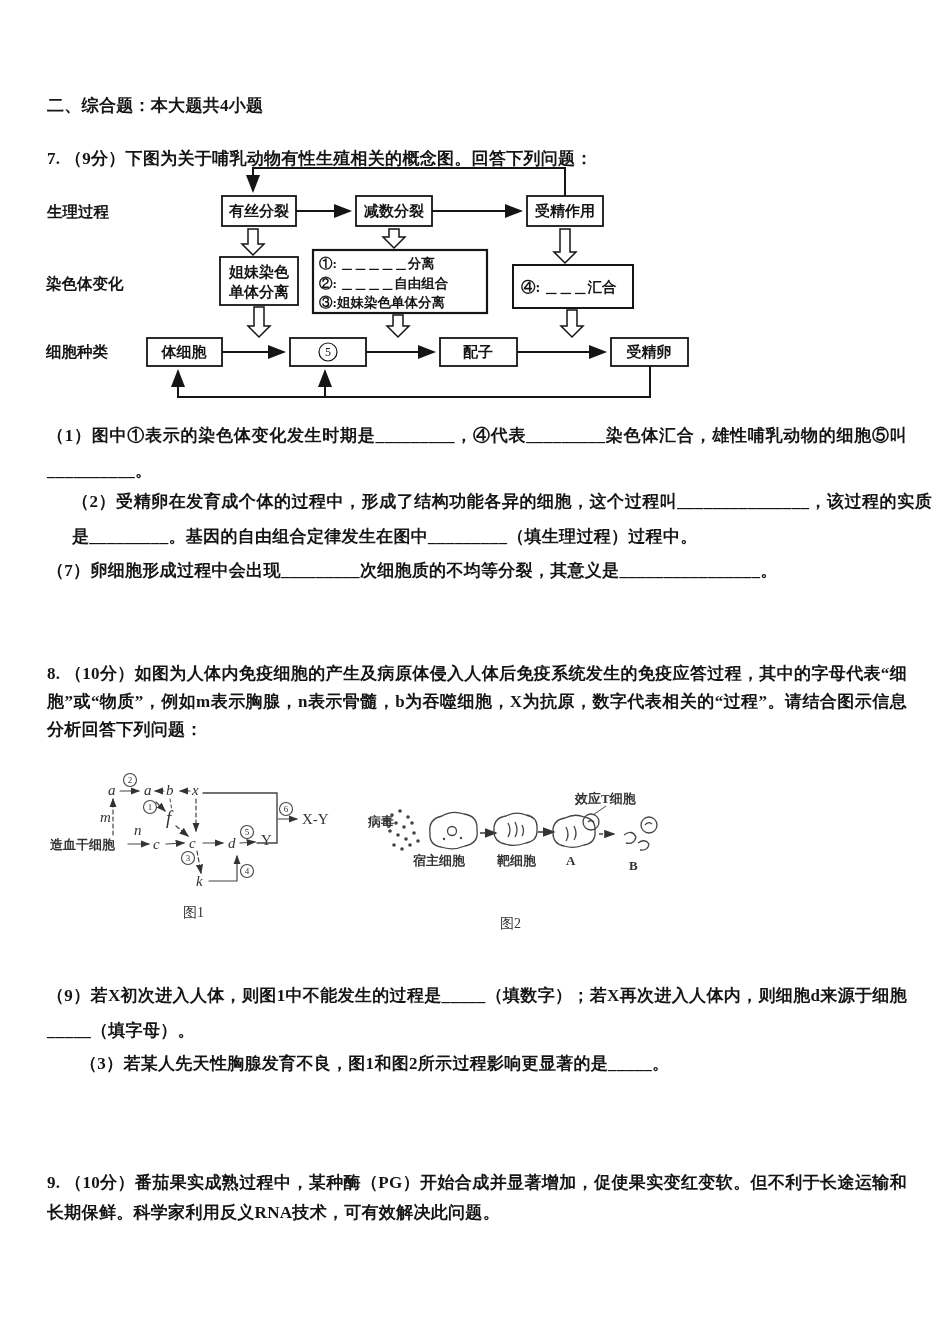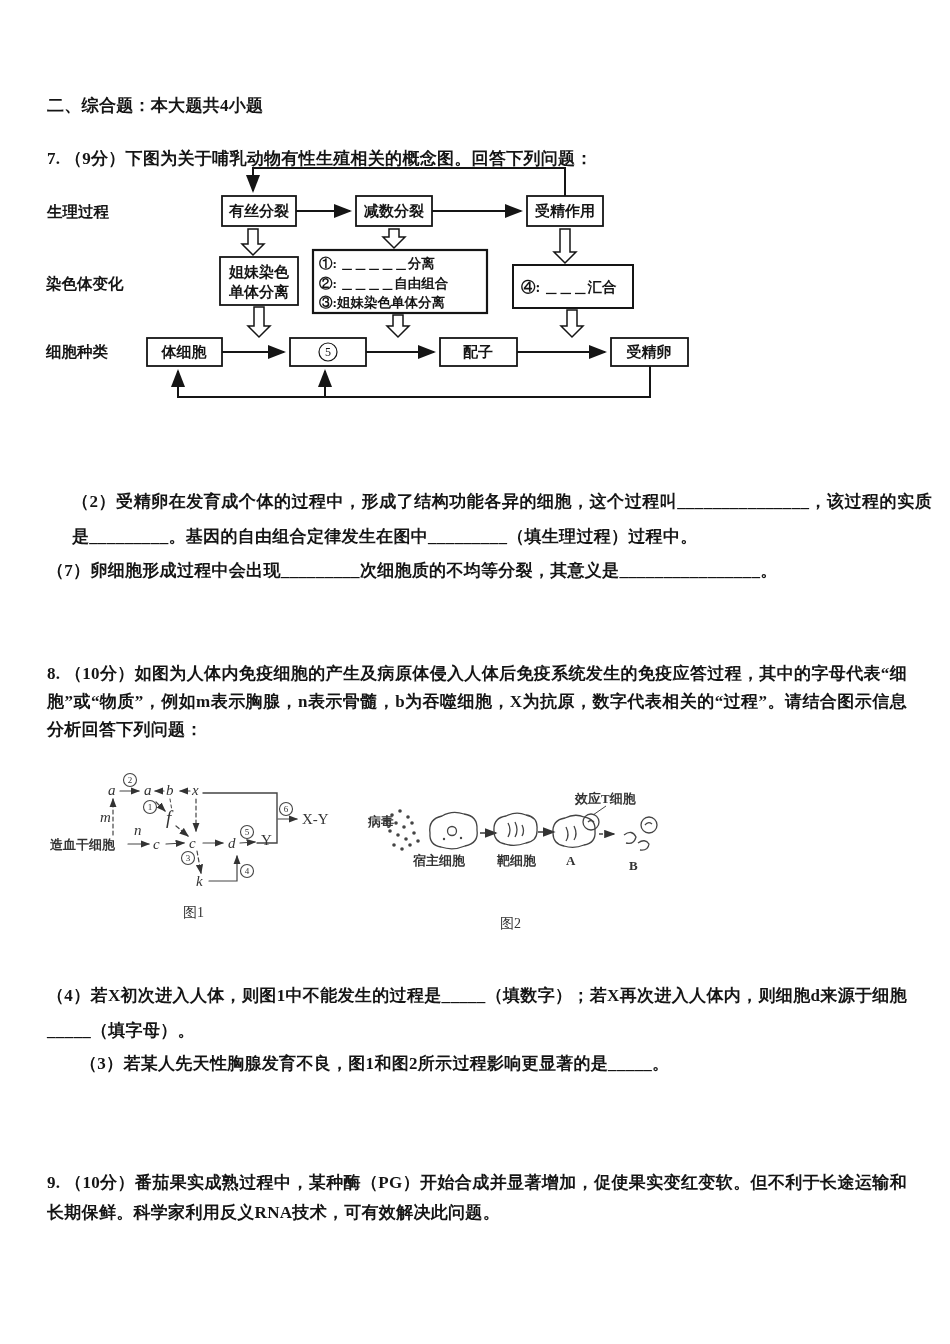--- a/index.html
+++ b/index.html
@@ -108,20 +108,21 @@
       <text class="boxtxt" x="649" y="202" text-anchor="middle">受精卵</text>
     </g>
     <line x1="222" y1="197" x2="284" y2="197" stroke="#151515" stroke-width="2" marker-end="url(#arw)"></line>
     <line x1="366" y1="197" x2="434" y2="197" stroke="#151515" stroke-width="2" marker-end="url(#arw)"></line>
     <line x1="517" y1="197" x2="605" y2="197" stroke="#151515" stroke-width="2" marker-end="url(#arw)"></line>
 
     <path d="M650,211 V242 H178 V216" fill="none" stroke="#151515" stroke-width="2" marker-end="url(#arw)"></path>
     <line x1="325" y1="242" x2="325" y2="216" stroke="#151515" stroke-width="2" marker-end="url(#arw)"></line>
   </svg>
 
+  <p class="para" style="top:418px;">（1）图中①表示的染色体变化发生时期是_________，④代表_________染色体汇合，雄性哺乳动物的细胞⑤叫__________。</p>
   <p class="para" style="top:484px;margin-left:25px;">（2）受精卵在发育成个体的过程中，形成了结构功能各异的细胞，这个过程叫_______________，该过程的实质是_________。基因的自由组合定律发生在图中_________（填生理过程）过程中。</p>
   <p class="para" style="top:553px;">（7）卵细胞形成过程中会出现_________次细胞质的不均等分裂，其意义是________________。</p>
 
   <p class="para tight" style="top:660px;">8. （10分）如图为人体内免疫细胞的产生及病原体侵入人体后免疫系统发生的免疫应答过程，其中的字母代表“细胞”或“物质”，例如m表示胸腺，n表示骨髓，b为吞噬细胞，X为抗原，数字代表相关的“过程”。请结合图示信息分析回答下列问题：</p>
 
   <svg style="top:765px;" width="950" height="185" viewBox="0 0 950 185">
     <defs>
       <marker id="arw2" markerWidth="8" markerHeight="6" refX="7" refY="3" orient="auto">
         <path d="M0,0 L8,3 L0,6 Z" fill="#333"></path>
       </marker>
@@ -244,18 +245,18 @@
       </g>
 
       <text class="figsmall" x="413" y="100" stroke="none">宿主细胞</text>
       <text class="figsmall" x="497" y="100" stroke="none">靶细胞</text>
       <text class="figsmall" x="566" y="100" stroke="none">A</text>
       <text class="figsmall" x="629" y="105" stroke="none">B</text>
       <text class="figcap" x="500" y="163" stroke="none">图2</text>
     </g>
   </svg>
 
-  <p class="para" style="top:978px;">（4）若X初次进入人体，则图1中不能发生的过程是_____（填数字）；若X再次进入人体内，则细胞d来源于细胞_____（填字母）。</p>
+  <p class="para" style="top:978px;">（9）若X初次进入人体，则图1中不能发生的过程是_____（填数字）；若X再次进入人体内，则细胞d来源于细胞_____（填字母）。</p>
   <p class="para" style="top:1046px;margin-left:33px;">（3）若某人先天性胸腺发育不良，图1和图2所示过程影响更显著的是_____。</p>
 
   <p class="para q9lh" style="top:1168px;">9. （10分）番茄果实成熟过程中，某种酶（PG）开始合成并显著增加，促使果实变红变软。但不利于长途运输和长期保鲜。科学家利用反义RNA技术，可有效解决此问题。</p>
 
 </div>
 
 </body></html>

